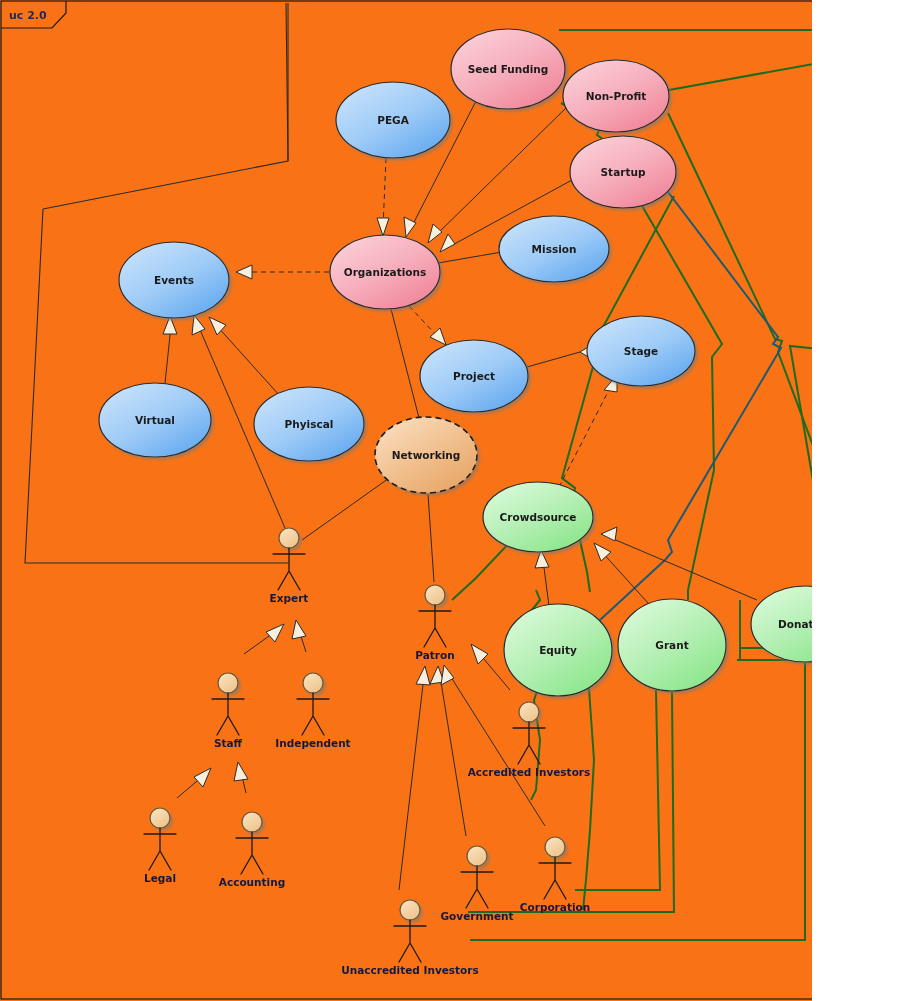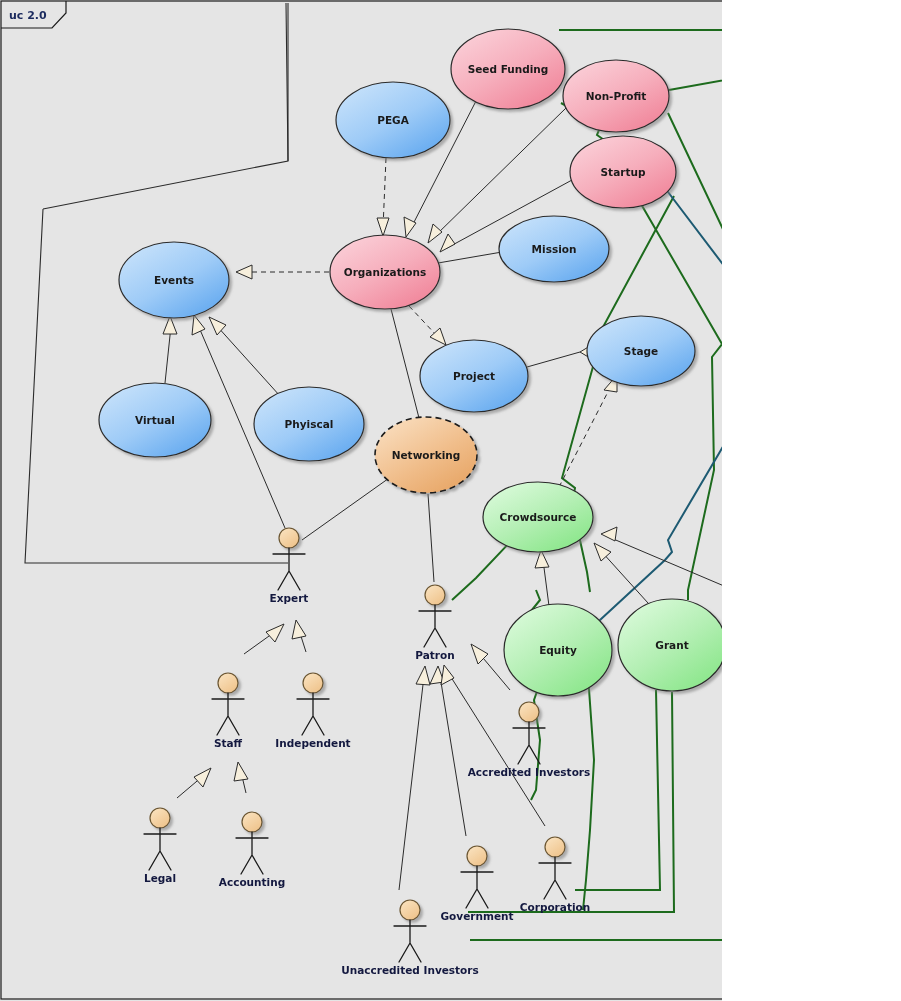--- a/index.html
+++ b/index.html
@@ -1,18 +1,18 @@
 <!DOCTYPE html>
 <html><head>
 <meta charset="utf-8">
 <title>uc 2.0</title>
 <style>
   html,body{margin:0;padding:0;background:#ffffff;}
   body{font-family:"DejaVu Sans","Liberation Sans",sans-serif;}
-  #stage{position:relative;width:722px;height:1001px;background:#e5e5e5;overflow:hidden;}
+  #stage{position:relative;width:812px;height:1001px;background:#f97316;overflow:hidden;}
   svg#diagram{position:absolute;left:0;top:0;width:901px;height:1001px;}
   .uc-label{font-family:"DejaVu Sans","Liberation Sans",sans-serif;font-size:10.5px;font-weight:bold;fill:#1a1a1a;text-anchor:middle;dominant-baseline:middle;}
   .actor-label{font-family:"DejaVu Sans","Liberation Sans",sans-serif;font-size:10.5px;font-weight:bold;fill:#13183f;text-anchor:middle;}
   .frame-label{font-family:"DejaVu Sans","Liberation Sans",sans-serif;font-size:11px;font-weight:bold;fill:#1b2a5e;}
   .conn{fill:none;stroke:#2b2b2b;stroke-width:1;}
   .conn-dash{fill:none;stroke:#2b2b2b;stroke-width:1;stroke-dasharray:5,4;}
   .green{fill:none;stroke:#1d6b1d;stroke-width:2;stroke-linejoin:miter;}
   .teal{fill:none;stroke:#1d5a72;stroke-width:2;}
   .framebox{fill:none;stroke:#1a1a1a;stroke-width:1.2;}
   .boundary{fill:none;stroke:#2b2b2b;stroke-width:1.1;}

